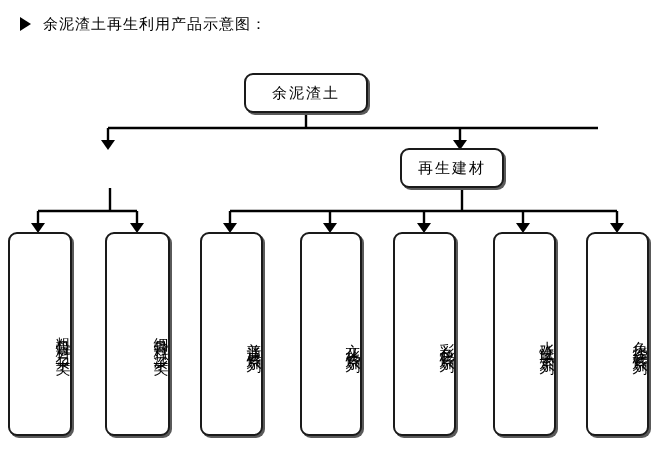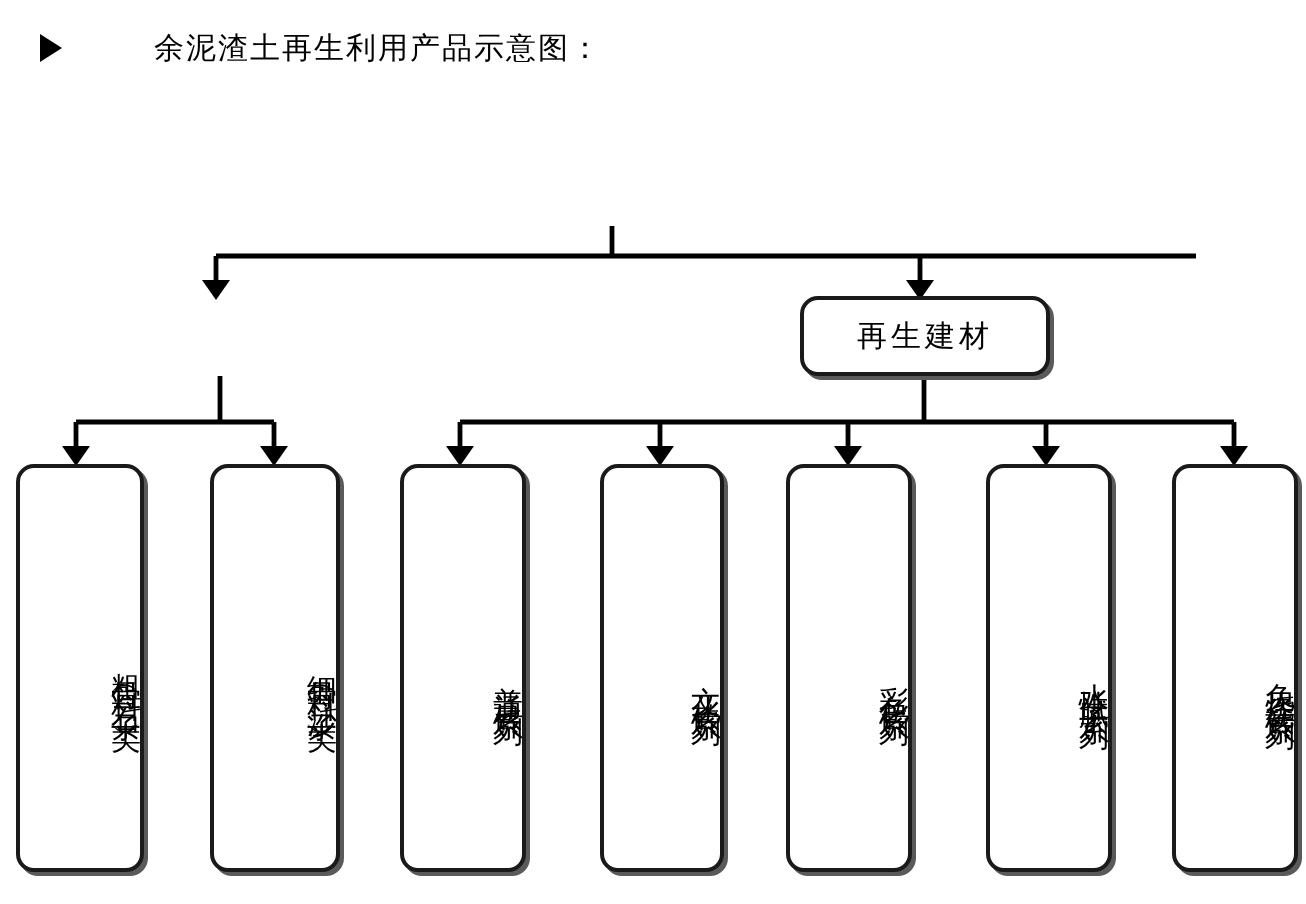--- a/index.html
+++ b/index.html
@@ -32,21 +32,20 @@
     margin-right: 12px;
     border-left: 11px solid #000000;
     border-top: 7px solid transparent;
     border-bottom: 7px solid transparent;
   }
   #heading-text {
     font-size: 15px;
     color: #000000;
     letter-spacing: 1px;
     white-space: nowrap;
-    margin-left: 34px;
   }
 
   
   #diagram {
     position: absolute;
     left: 0;
     top: 0;
     width: 653px;
     height: 452px;
   }
@@ -87,21 +86,21 @@
     padding-top: 14px;
   }
   .node-v > span {
     writing-mode: vertical-rl;
     text-orientation: upright;
   }
 
   
   #node-root   { left: 244px; top: 73px;  width: 124px; height: 40px; }
   #node-l1-0   { left: 48px;  top: 148px; width: 124px; height: 40px; }
-  #node-l1-1   { left: 400px; top: 148px; width: 125px; height: 40px; }
+  #node-l1-1   { left: 400px; top: 148px; width: 104px; height: 40px; }
 
   #leaf-0 { left: 8px;   top: 232px; width: 64px; height: 204px; }
   #leaf-1 { left: 105px; top: 232px; width: 65px; height: 204px; }
   #leaf-2 { left: 200px; top: 232px; width: 63px; height: 204px; }
   #leaf-3 { left: 300px; top: 232px; width: 62px; height: 204px; }
   #leaf-4 { left: 393px; top: 232px; width: 63px; height: 204px; }
   #leaf-5 { left: 493px; top: 232px; width: 63px; height: 204px; }
   #leaf-6 { left: 586px; top: 232px; width: 63px; height: 204px; }
 </style>
 </head>
@@ -144,20 +143,23 @@
       <polygon points="31,223 45,223 38,233"></polygon>
       <polygon points="130,223 144,223 137,233"></polygon>
       <polygon points="223,223 237,223 230,233"></polygon>
       <polygon points="323,223 337,223 330,233"></polygon>
       <polygon points="417,223 431,223 424,233"></polygon>
       <polygon points="516,223 530,223 523,233"></polygon>
       <polygon points="610,223 624,223 617,233"></polygon>
     </g>
   </svg>
 
+  <div class="node node-h" id="node-root">
+    <span>余泥渣土</span>
+  </div>
 
   <div class="node node-h" id="node-l1-1">
     <span>再生建材</span>
   </div>
 
   <div class="node node-v" id="leaf-0">
     <span>粗骨料（石子类）</span>
   </div>
   <div class="node node-v" id="leaf-1">
     <span>细骨料（沙子类）</span>

